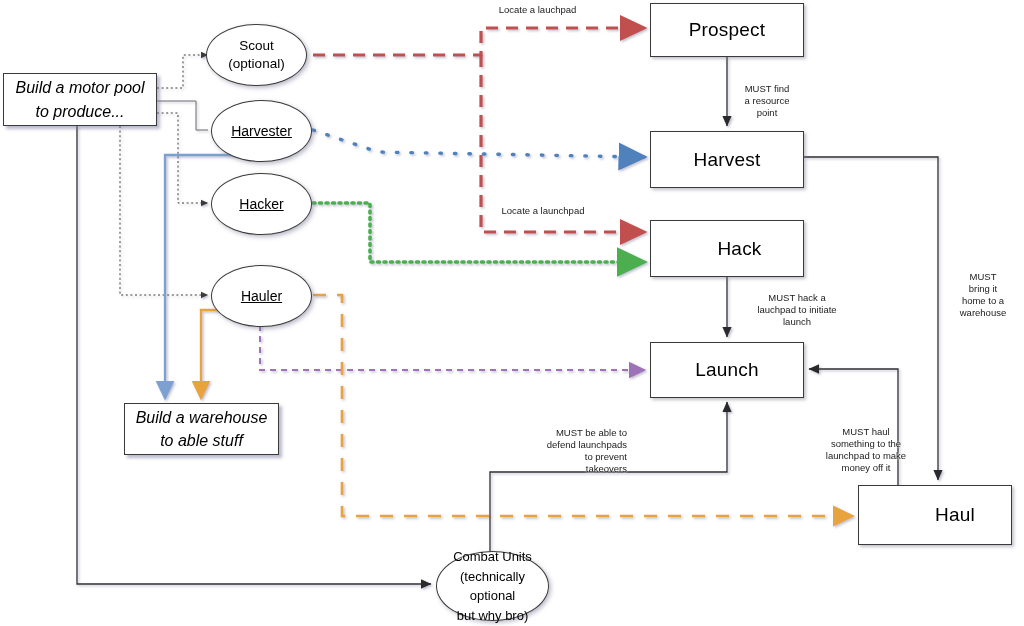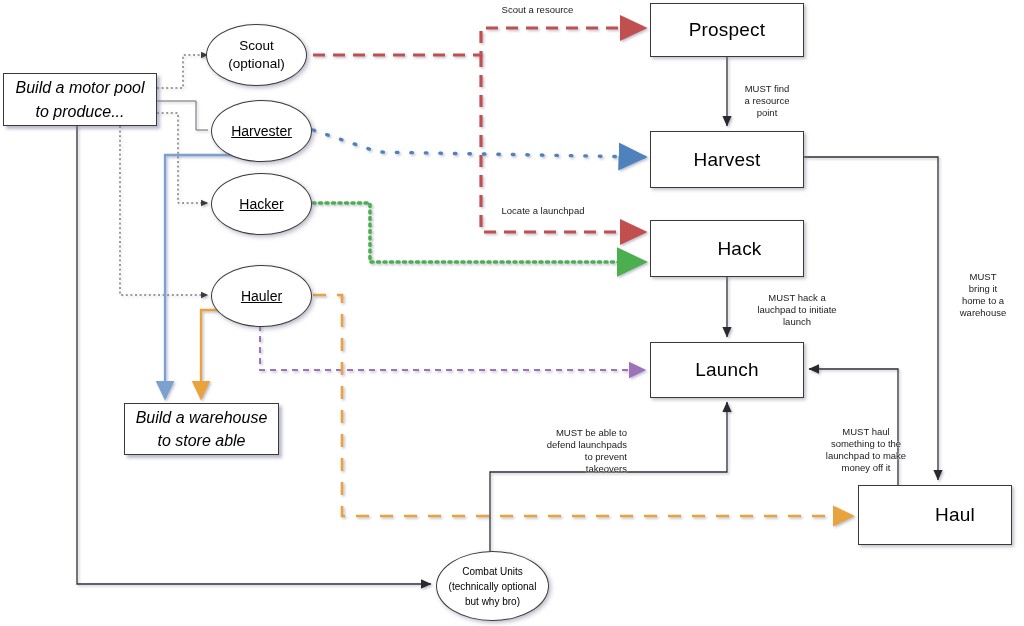--- a/index.html
+++ b/index.html
@@ -48,21 +48,21 @@
     box-shadow: 3px 3px 3px rgba(120,120,160,0.5);
   }
   .ellipse {
     border: 1px solid #3a3a3a;
     border-radius: 50%;
     font-size: 13.5px;
     line-height: 1.35;
     box-shadow: 2px 2px 4px rgba(120,120,150,0.5);
   }
   .ellipse-lg { font-size: 14px; text-decoration: underline; }
-  .ellipse-sm { font-size: 10px; line-height: 1.5; }
+  .ellipse-sm { font-size: 13px; line-height: 1.5; }
   .edge-label {
     position: absolute;
     color: #1a1a1a;
     font-size: 9.5px;
     line-height: 1.25;
     text-align: center;
     text-shadow: 0 0 2px #fff, 0 0 2px #fff;
     pointer-events: none;
   }
 </style>
@@ -144,21 +144,21 @@
   <div class="node box box-note" style="left:3px; top:73px; width:154px; height:53px;">
     <div>
       <div>Build a motor pool</div>
       <div>to produce...</div>
     </div>
   </div>
 
   <div class="node box box-note" style="left:124px; top:403px; width:155px; height:52px;">
     <div>
       <div>Build a warehouse</div>
-      <div>to store able</div>
+      <div>to able stuff</div>
     </div>
   </div>
 
   <div class="node ellipse" style="left:206px; top:24px; width:101px; height:62px;">
     <div>
       <div>Scout</div>
       <div>(optional)</div>
     </div>
   </div>
 
@@ -196,21 +196,21 @@
 
   <div class="node box box-proc" style="left:650px; top:342px; width:154px; height:56px;">
     <span>Launch</span>
   </div>
 
   <div class="node box box-proc" style="left:858px; top:485px; width:154px; height:60px;padding-left:40px;">
     <span>Haul</span>
   </div>
 
   <div class="edge-label" style="left:470px; top:4px; width:135px;">
-    <span>Scout a resource</span>
+    <span>Locate a lauchpad</span>
   </div>
 
   <div class="edge-label" style="left:478px; top:205px; width:130px;">
     <span>Locate a launchpad</span>
   </div>
 
   <div class="edge-label" style="left:731px; top:83px; width:72px;">
     <div>MUST find</div>
     <div>a resource</div>
     <div>point</div>

